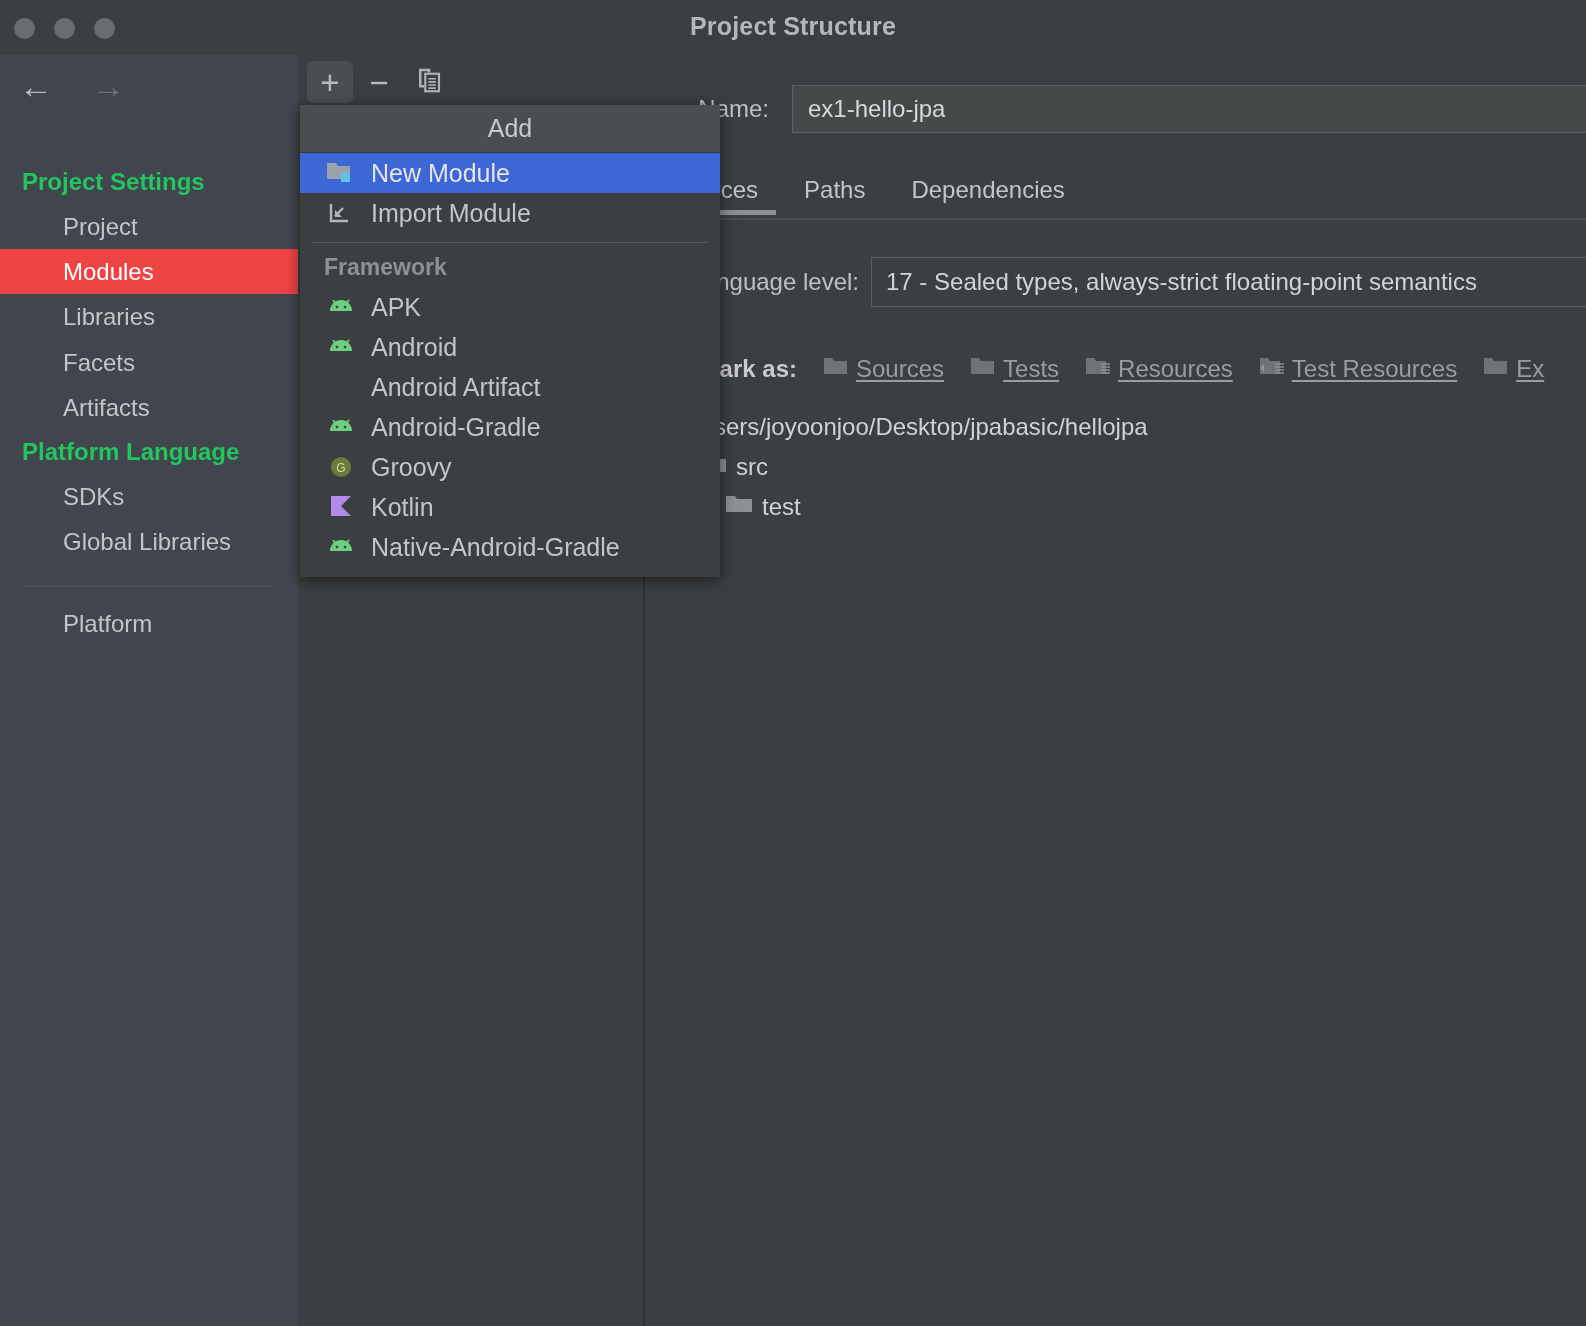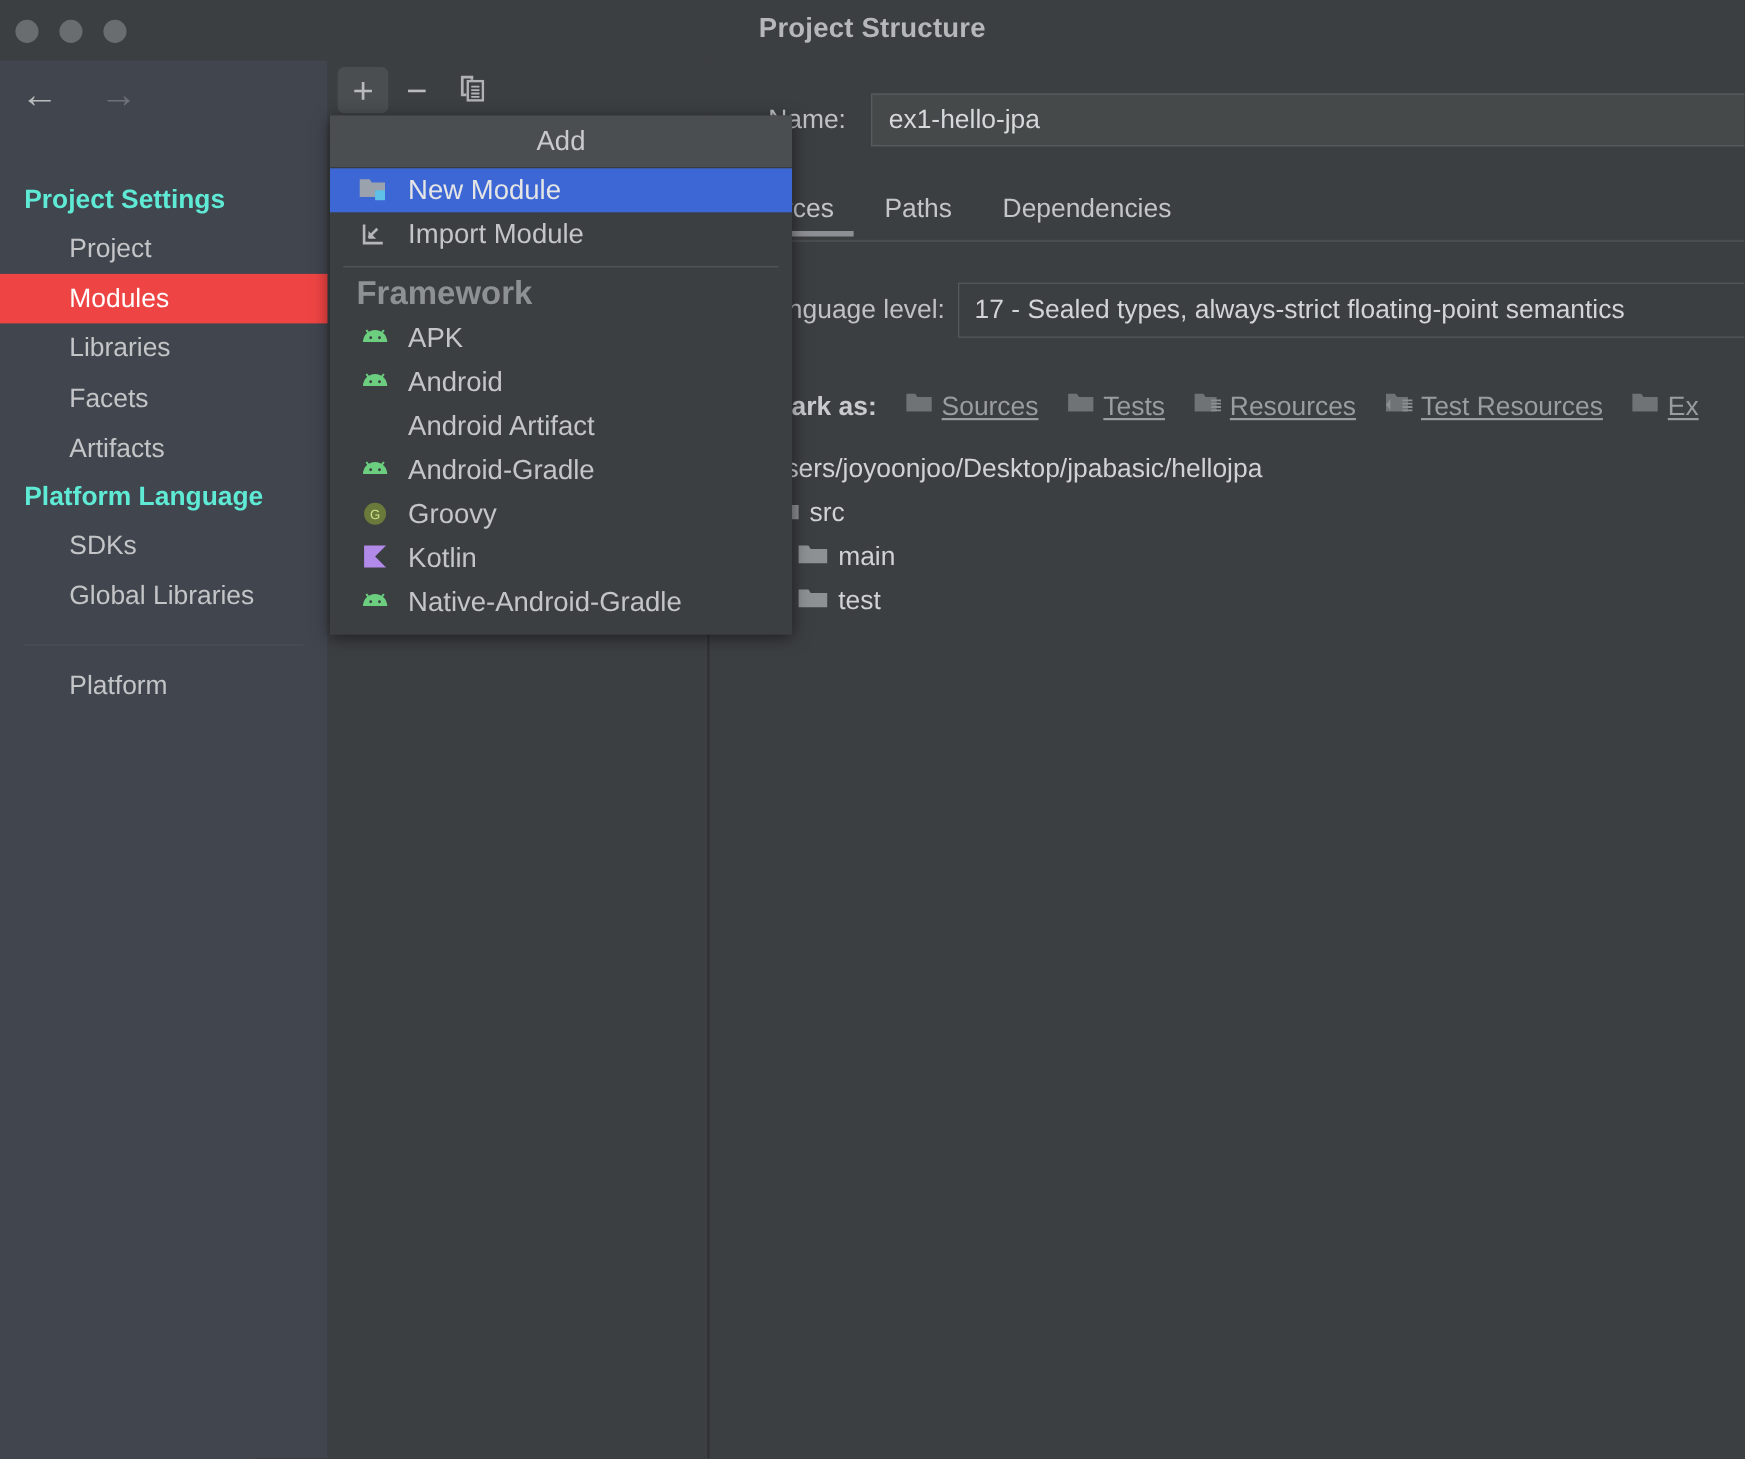--- a/index.html
+++ b/index.html
@@ -44,21 +44,21 @@
     position: absolute; left: 0; top: 14px; width: 298px;
     display: flex; align-items: center;
   }
   .nav-arrow {
     font-size: 34px; line-height: 1; color: #b9bbbd;
     width: 72px; text-align: center; user-select: none;
   }
   .nav-arrow.fwd { color: #6e7276; }
   .sidebar-list { position: absolute; left: 0; top: 105px; width: 298px; }
   .s-group {
-    font-size: 24px; font-weight: bold; color: #5eead4;
+    font-size: 24px; font-weight: bold; color: #22c55e;
     padding: 8px 0 8px 22px;
   }
   .s-item {
     font-size: 24px; color: #c3c5c7;
     padding: 10px 0 10px 63px;
     line-height: 1.05;
   }
   .s-item.selected { background: #ef4444; color: #ffffff; }
   .s-sep {
     margin: 22px 22px 0 22px;
@@ -228,21 +228,21 @@
     display: flex; align-items: center; justify-content: center;
   }
   .menu-sep {
     margin: 9px 12px 4px 12px;
     border-top: 1px solid #55595b;
   }
   .menu-section {
     height: 40px;
     display: flex; align-items: center;
     padding-left: 24px;
-    font-size: 30px; font-weight: bold; color: #8e9193;
+    font-size: 23px; font-weight: bold; color: #8e9193;
   }
 </style>
 </head>
 <body>
 
 <div id="app">
 
   <div class="titlebar">
     <div class="traffic">
       <div class="light"></div>
@@ -384,29 +384,20 @@
           </span>
           <span class="tree-label">src</span>
         </div>
         <div class="tree-row" style="padding-left:26px">
           <span class="tree-chevron">›</span>
           <span style="margin-left:26px">
             <svg width="28" height="22" viewBox="0 0 28 22">
                 <path d="M1 3h9l2 3h15v13H1z" fill="#8d9194"></path>
               </svg>
           </span>
-          <span class="tree-label">main</span>
-        </div>
-        <div class="tree-row" style="padding-left:26px">
-          <span class="tree-chevron">›</span>
-          <span style="margin-left:26px">
-            <svg width="28" height="22" viewBox="0 0 28 22">
-                <path d="M1 3h9l2 3h15v13H1z" fill="#8d9194"></path>
-              </svg>
-          </span>
           <span class="tree-label">test</span>
         </div>
       </div>
 
     </div>
   </div>
 
   <div class="popup">
     <div class="popup-header">Add</div>
     <div class="popup-body">

